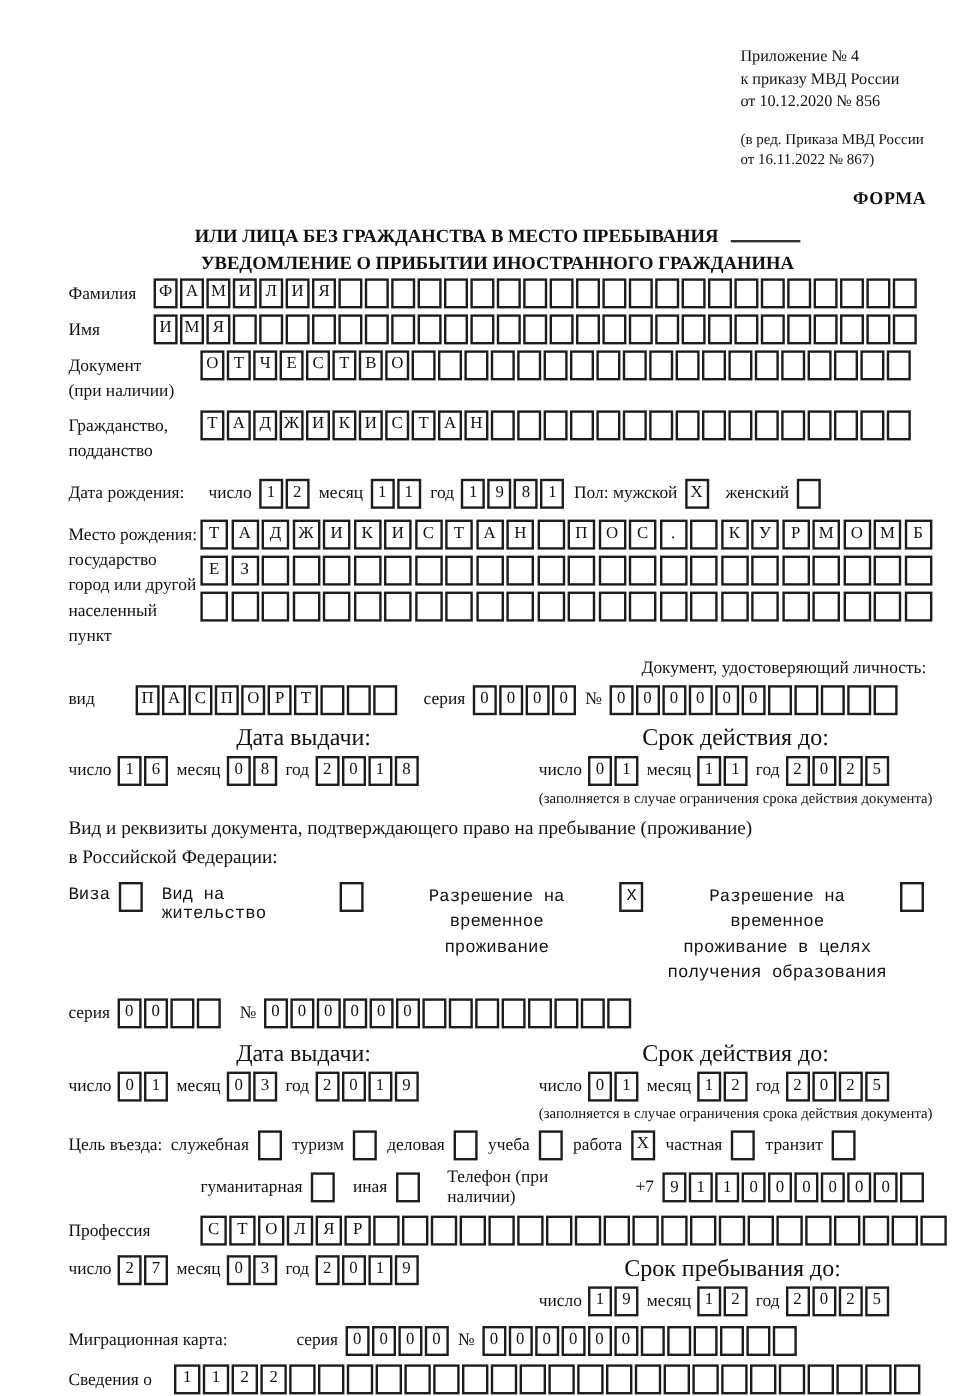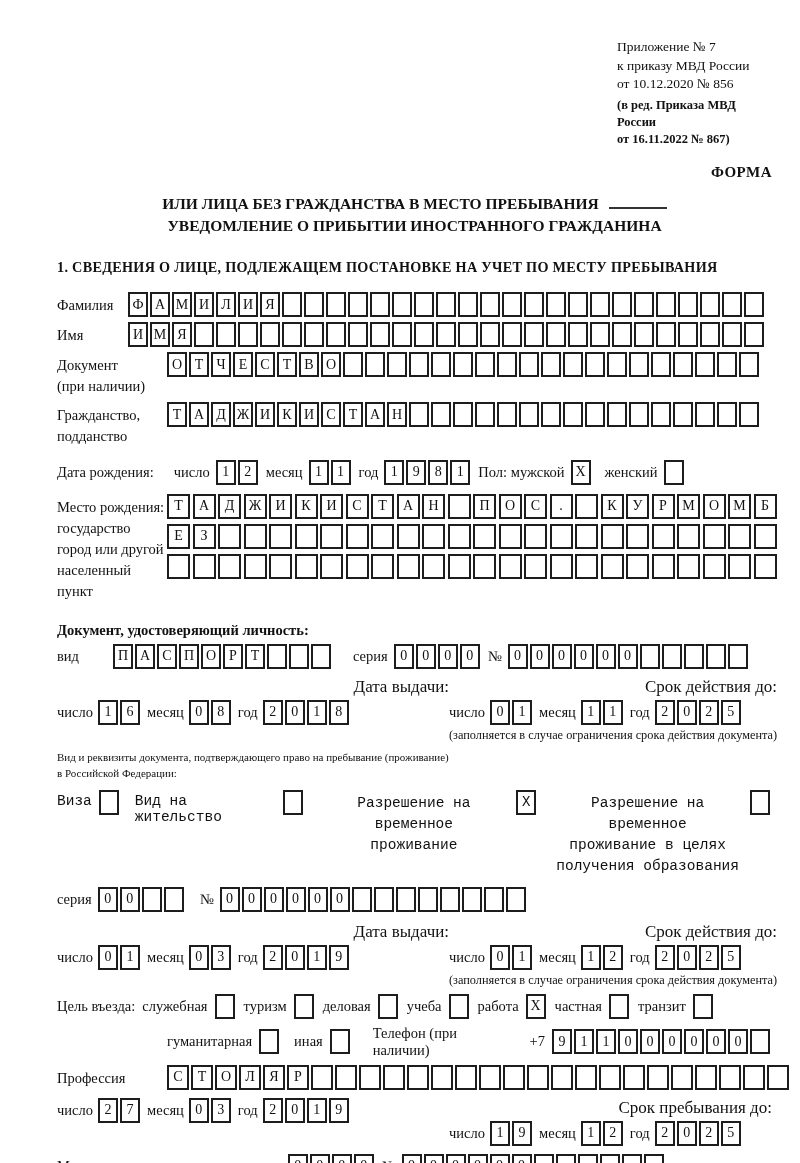--- a/index.html
+++ b/index.html
@@ -11,21 +11,21 @@
   }
   .page {
     width: 800px;
     min-height: 1163px;
     background: #ffffff;
     padding: 38px 28px 20px 57px;
     position: relative;
   }
   
   .hdr { margin-left: 560px; font-size: 13.5px; line-height: 1.38; }
-  .hdr-small { font-size: 12.5px; line-height: 1.35; margin-top: 3px; font-weight: bold; }
+  .hdr-small { font-size: 12.5px; line-height: 1.35; margin-top: 14px; }
   .forma { text-align: right; font-weight: bold; font-size: 15px; margin-top: 16px; letter-spacing: .5px; }
   
   .title { text-align: center; font-weight: bold; font-size: 15.5px; line-height: 1.45; margin-top: 12px; }
   .blankline { display: inline-block; width: 58px; border-bottom: 2px solid #333; height: 14px; margin-left: 10px; }
   .sec-heading { font-weight: bold; font-size: 14.2px; margin-top: 22px; margin-bottom: 16px; letter-spacing: .3px; }
   
   .frow { display: flex; align-items: flex-start; margin-bottom: 5px; }
   .flabel { font-size: 14.5px; line-height: 1.45; flex-shrink: 0; padding-top: 3px; }
   .pre { white-space: pre-line; }
   .w68 { width: 71px; }
@@ -43,57 +43,56 @@
   .stack { display: flex; flex-direction: column; gap: 5px; }
   
   .dline { display: flex; align-items: center; gap: 5px; font-size: 14.5px; }
   .dword { flex-shrink: 0; }
   .inline-row { display: flex; align-items: center; gap: 6px; font-size: 14.5px; margin-bottom: 5px; flex-wrap: nowrap; }
   .gap-l { margin-left: 14px; }
   
   .daterow { display: flex; margin-top: 8px; margin-bottom: 6px; }
   .dcol-l { width: 392px; flex-shrink: 0; }
   .dcol-r { flex: 1; }
-  .dtitle { text-align: right; font-size: 17px; margin-bottom: 3px; }
+  .dtitle { text-align: center; font-size: 20px; margin-bottom: 3px; }
   .dnote { text-align: center; font-size: 12.3px; margin-top: 3px; white-space: nowrap; }
-  .center-bold { text-align: left; font-weight: bold; font-size: 14.5px; margin: 20px 0 5px 0; }
-  .plain { font-size: 11px; line-height: 1.5; }
+  .center-bold { text-align: right; font-weight: normal; font-size: 14.5px; margin: 8px 0 5px 0; }
+  .plain { font-size: 16px; line-height: 1.5; }
   
   .permits { display: flex; align-items: flex-start; gap: 14px; margin: 8px 0 10px 0; font-size: 14.5px; font-family: Liberation Mono, monospace; }
   .pitem { display: flex; align-items: flex-start; gap: 7px; }
   .ptext { text-align: center; white-space: pre-line; line-height: 1.45; }
   .pad-top { padding-top: 3px; }
   
   .purpose { display: flex; align-items: center; gap: 7px; font-size: 14.5px; margin-bottom: 6px; flex-wrap: nowrap; }
   .indent110 { margin-left: 110px; }
 </style>
 </head>
 <body>
 
 <div class="page">
 
   <div class="hdr">
-    <div>Приложение № 7</div>
+    <div>Приложение № 4</div>
     <div>к приказу МВД России</div>
     <div>от 10.12.2020 № 856</div>
     <div class="hdr-small">
       <div>(в ред. Приказа МВД России</div>
       <div>от 16.11.2022 № 867)</div>
     </div>
   </div>
   <div class="forma">ФОРМА</div>
 
   <div class="title">
     <div>
       <span>ИЛИ ЛИЦА БЕЗ ГРАЖДАНСТВА В МЕСТО ПРЕБЫВАНИЯ</span><span class="blankline"></span>
     </div>
     <div>УВЕДОМЛЕНИЕ О ПРИБЫТИИ ИНОСТРАННОГО ГРАЖДАНИНА</div>
   </div>
 
-  <div class="sec-heading">1. СВЕДЕНИЯ О ЛИЦЕ, ПОДЛЕЖАЩЕМ ПОСТАНОВКЕ НА УЧЕТ ПО МЕСТУ ПРЕБЫВАНИЯ</div>
 
   <div class="frow">
     <div class="flabel w68">Фамилия</div>
     <div class="cells">
         <span class="cell">Ф</span>
         <span class="cell">А</span>
         <span class="cell">М</span>
         <span class="cell">И</span>
         <span class="cell">Л</span>
         <span class="cell">И</span>

